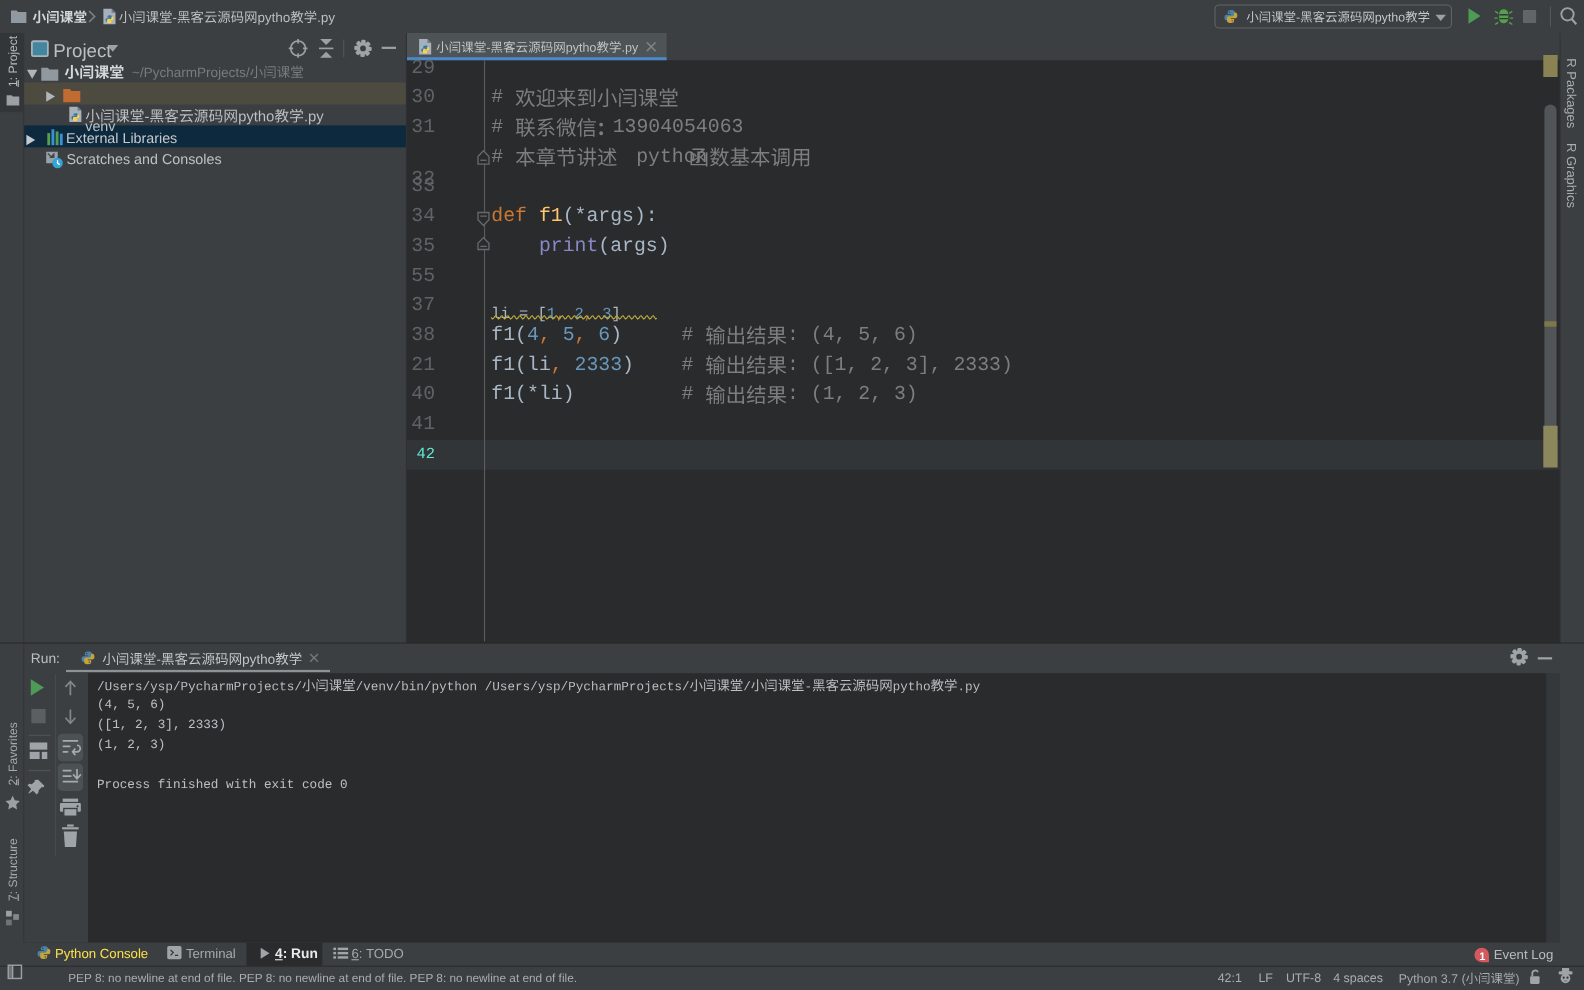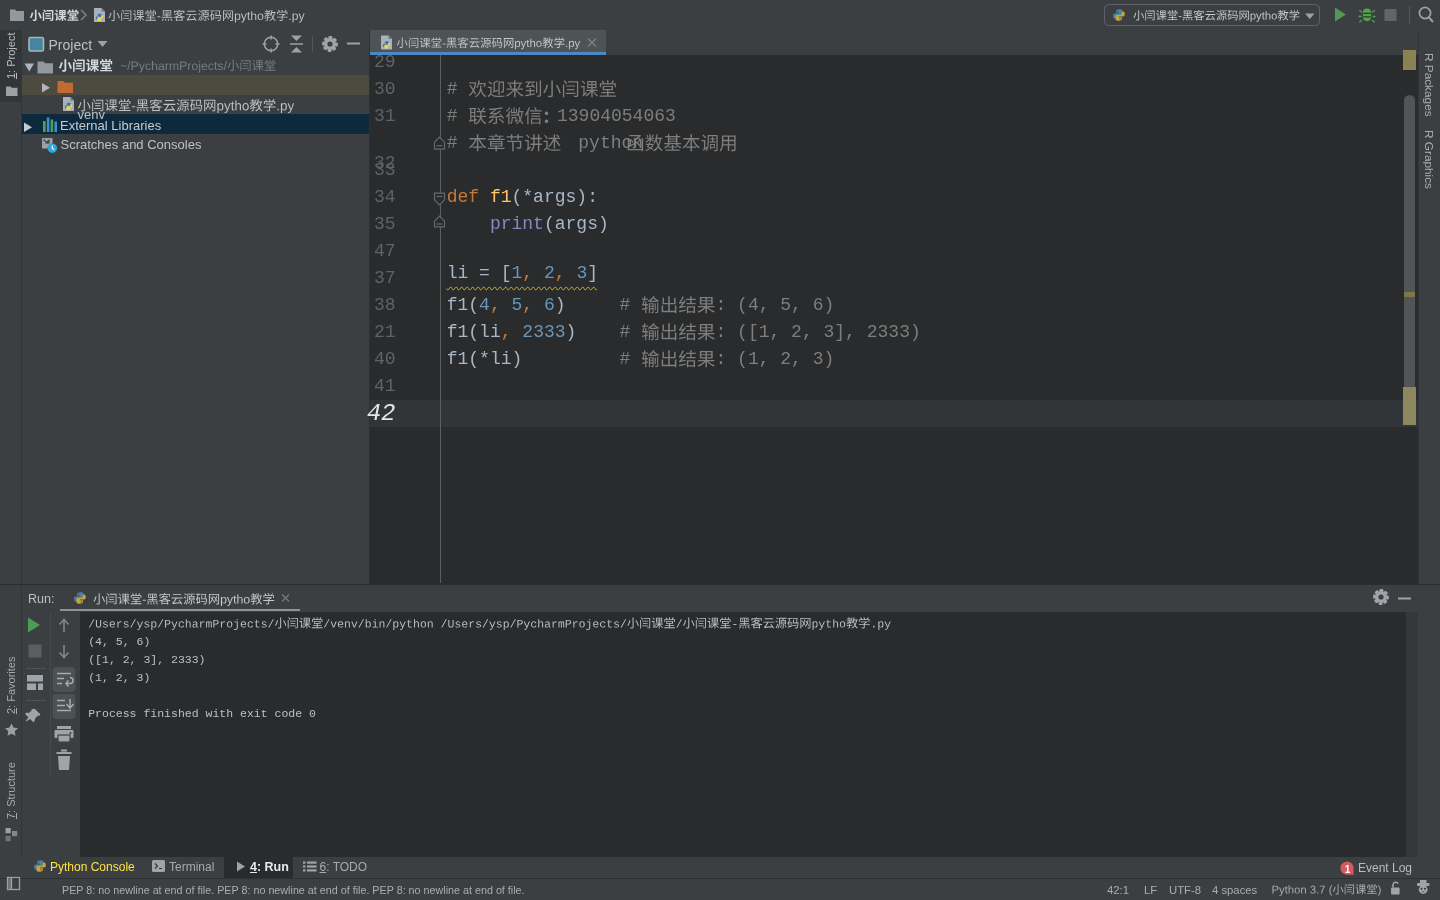--- a/index.html
+++ b/index.html
@@ -28,46 +28,46 @@
 <div class="abs" style="left:22px;top:585px;width:1418px;height:272px;background:#3c3f42;"></div>
 <div class="abs" style="left:0px;top:583.5px;width:1440px;height:1.5px;background:#292b2c;"></div>
 <div class="abs" style="left:80px;top:612px;width:1326px;height:245px;background:#2a2b2c;"></div>
 <div class="abs" style="left:1406px;top:612px;width:12px;height:245px;background:#35383b;"></div>
 <div class="abs" style="left:60px;top:608.5px;width:240px;height:2.5px;background:#8d9295;"></div>
 <div class="abs" style="left:49.5px;top:613px;width:1px;height:165px;background:#474b4e;"></div>
 <div class="abs" style="left:0px;top:857px;width:1440px;height:20.5px;background:#3c3f42;"></div>
 <div class="abs" style="left:224px;top:857px;width:68.5px;height:20.5px;background:#292b2d;"></div>
 <div class="abs" style="left:0px;top:877.5px;width:1440px;height:1px;background:#2e3032;"></div>
 <div class="abs" style="left:0px;top:878.5px;width:1440px;height:21.5px;background:#3c3f42;"></div>
-<div class="abs" style="left:48.5px;top:37px;font-size:14px;color:#bcc0c4;">Project</div>
+<div class="abs" style="left:48.5px;top:37px;font-size:17px;color:#bcc0c4;">Project</div>
 <div class="abs" style="left:77.5px;top:78.5px;font-size:13px;color:#bdc1c4;margin-top:28px;">venv</div>
 <div class="abs" style="left:60px;top:117.5px;font-size:13px;color:#c6cacd;">External Libraries</div>
 <div class="abs" style="left:60.5px;top:137px;font-size:13px;color:#bdc1c4;">Scratches and Consoles</div>
 <div class="abs mono r" style="left:352px;top:48.5px;width:43.5px;height:27px;line-height:27px;font-size:18px;color:#5f6366;">29</div>
 <div class="abs mono r" style="left:352px;top:75.5px;width:43.5px;height:27px;line-height:27px;font-size:18px;color:#5f6366;">30</div>
 <div class="abs mono r" style="left:352px;top:102.5px;width:43.5px;height:27px;line-height:27px;font-size:18px;color:#5f6366;">31</div>
 <div class="abs mono r" style="left:352px;top:129.5px;width:43.5px;height:27px;line-height:27px;font-size:18px;color:#5f6366;margin-top:20px;">32</div>
 <div class="abs mono r" style="left:352px;top:156.5px;width:43.5px;height:27px;line-height:27px;font-size:18px;color:#5f6366;">33</div>
 <div class="abs mono r" style="left:352px;top:183.5px;width:43.5px;height:27px;line-height:27px;font-size:18px;color:#5f6366;">34</div>
 <div class="abs mono r" style="left:352px;top:210.5px;width:43.5px;height:27px;line-height:27px;font-size:18px;color:#5f6366;">35</div>
-<div class="abs mono r" style="left:352px;top:237.5px;width:43.5px;height:27px;line-height:27px;font-size:18px;color:#5f6366;">47</div>
+<div class="abs mono r" style="left:352px;top:237.5px;width:43.5px;height:27px;line-height:27px;font-size:18px;color:#5f6366;">55</div>
 <div class="abs mono r" style="left:352px;top:264.5px;width:43.5px;height:27px;line-height:27px;font-size:18px;color:#5f6366;">37</div>
 <div class="abs mono r" style="left:352px;top:291.5px;width:43.5px;height:27px;line-height:27px;font-size:18px;color:#5f6366;">38</div>
 <div class="abs mono r" style="left:352px;top:318.5px;width:43.5px;height:27px;line-height:27px;font-size:18px;color:#5f6366;">21</div>
 <div class="abs mono r" style="left:352px;top:345.5px;width:43.5px;height:27px;line-height:27px;font-size:18px;color:#5f6366;">40</div>
 <div class="abs mono r" style="left:352px;top:372.5px;width:43.5px;height:27px;line-height:27px;font-size:18px;color:#5f6366;">41</div>
-<div class="abs mono r" style="left:352px;top:399.5px;width:43.5px;height:27px;line-height:27px;font-size:24px;color:#e5e5e5;font-style:italic;">42</div>
+<div class="abs mono r" style="left:352px;top:399.5px;width:43.5px;height:27px;line-height:27px;font-size:14px;color:#5eead4;">42</div>
 <div class="abs mono" style="left:446.7px;top:75.5px;height:27px;line-height:27px;font-size:18px;color:#7e7e7e;white-space:pre;">#</div>
 <div class="abs mono" style="left:446.7px;top:102.5px;height:27px;line-height:27px;font-size:18px;color:#7e7e7e;white-space:pre;">#</div>
 <div class="abs mono" style="left:557px;top:102.5px;height:27px;line-height:27px;font-size:18px;color:#7e7e7e;white-space:pre;">13904054063</div>
 <div class="abs mono" style="left:446.7px;top:129.5px;height:27px;line-height:27px;font-size:18px;color:#7e7e7e;white-space:pre;">#</div>
 <div class="abs mono" style="left:561.3px;top:129.5px;height:27px;line-height:27px;font-size:18px;color:#7e7e7e;white-space:pre;margin-left:17px;">python</div>
 <div class="abs mono" style="left:446.7px;top:183.5px;height:27px;line-height:27px;font-size:18px;color:#a9b7c6;white-space:pre;"><span style="color:#cc7832">def</span> <span style="color:#ffc66d">f1</span>(*args):</div>
 <div class="abs mono" style="left:446.7px;top:210.5px;height:27px;line-height:27px;font-size:18px;color:#a9b7c6;white-space:pre;">    <span style="color:#8888c6">print</span>(args)</div>
-<div class="abs mono" style="left:446.7px;top:260px;height:27px;line-height:27px;font-size:18px;color:#a9b7c6;white-space:pre;">li = [<span style="color:#6897bb">1</span><span style="color:#cc7832">,</span> <span style="color:#6897bb">2</span><span style="color:#cc7832">,</span> <span style="color:#6897bb">3</span>]</div>
+<div class="abs mono" style="left:446.7px;top:273px;height:27px;line-height:27px;font-size:14px;color:#a9b7c6;white-space:pre;">li = [<span style="color:#6897bb">1</span><span style="color:#cc7832">,</span> <span style="color:#6897bb">2</span><span style="color:#cc7832">,</span> <span style="color:#6897bb">3</span>]</div>
 <div class="abs mono" style="left:446.7px;top:291.5px;height:27px;line-height:27px;font-size:18px;color:#a9b7c6;white-space:pre;">f1(<span style="color:#6897bb">4</span><span style="color:#cc7832">,</span> <span style="color:#6897bb">5</span><span style="color:#cc7832">,</span> <span style="color:#6897bb">6</span>)</div>
 <div class="abs mono" style="left:619.5px;top:291.5px;height:27px;line-height:27px;font-size:18px;color:#7e7e7e;white-space:pre;">#</div>
 <div class="abs mono" style="left:715.5px;top:291.5px;height:27px;line-height:27px;font-size:18px;color:#7e7e7e;white-space:pre;">: (4, 5, 6)</div>
 <div class="abs mono" style="left:446.7px;top:318.5px;height:27px;line-height:27px;font-size:18px;color:#a9b7c6;white-space:pre;">f1(li<span style="color:#cc7832">,</span> <span style="color:#6897bb">2333</span>)</div>
 <div class="abs mono" style="left:619.5px;top:318.5px;height:27px;line-height:27px;font-size:18px;color:#7e7e7e;white-space:pre;">#</div>
 <div class="abs mono" style="left:715.5px;top:318.5px;height:27px;line-height:27px;font-size:18px;color:#7e7e7e;white-space:pre;">: ([1, 2, 3], 2333)</div>
 <div class="abs mono" style="left:446.7px;top:345.5px;height:27px;line-height:27px;font-size:18px;color:#a9b7c6;white-space:pre;">f1(*li)</div>
 <div class="abs mono" style="left:619.5px;top:345.5px;height:27px;line-height:27px;font-size:18px;color:#7e7e7e;white-space:pre;">#</div>
 <div class="abs mono" style="left:715.5px;top:345.5px;height:27px;line-height:27px;font-size:18px;color:#7e7e7e;white-space:pre;">: (1, 2, 3)</div>
 <div class="abs" style="left:28px;top:591.5px;font-size:12.5px;color:#bcc0c4;">Run:</div>

